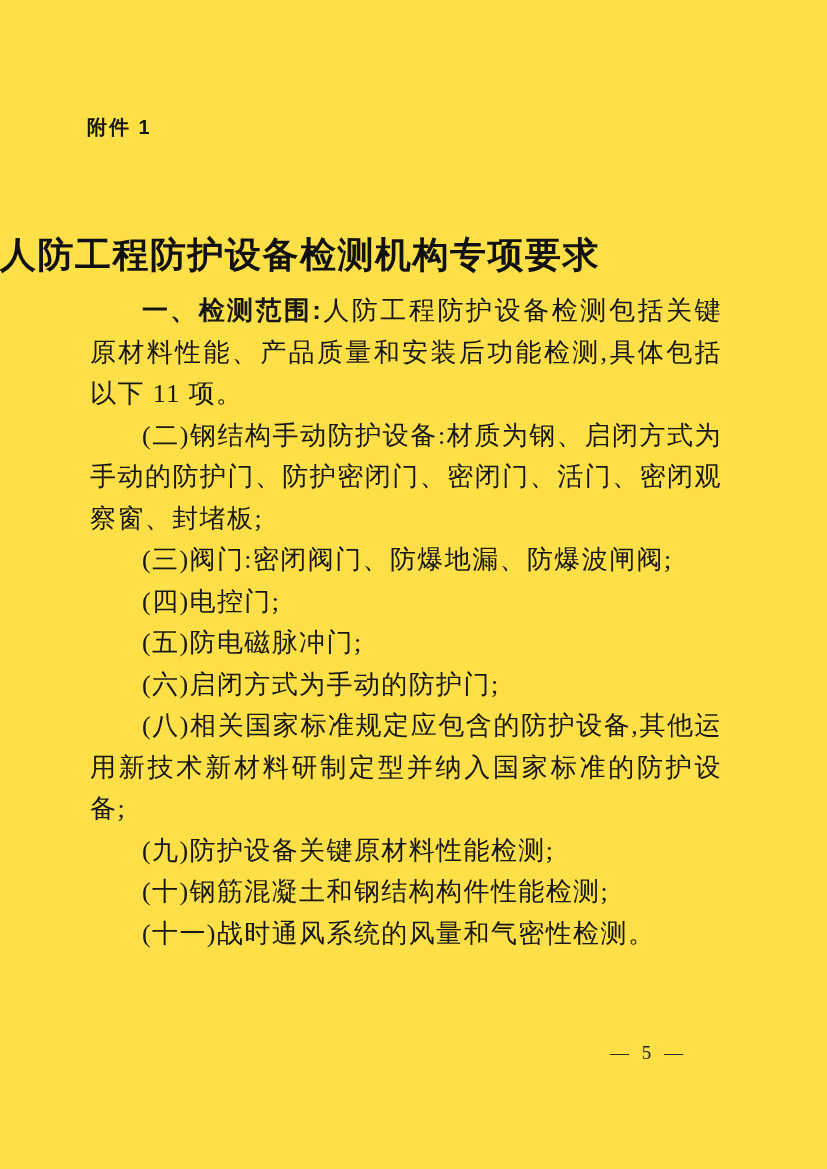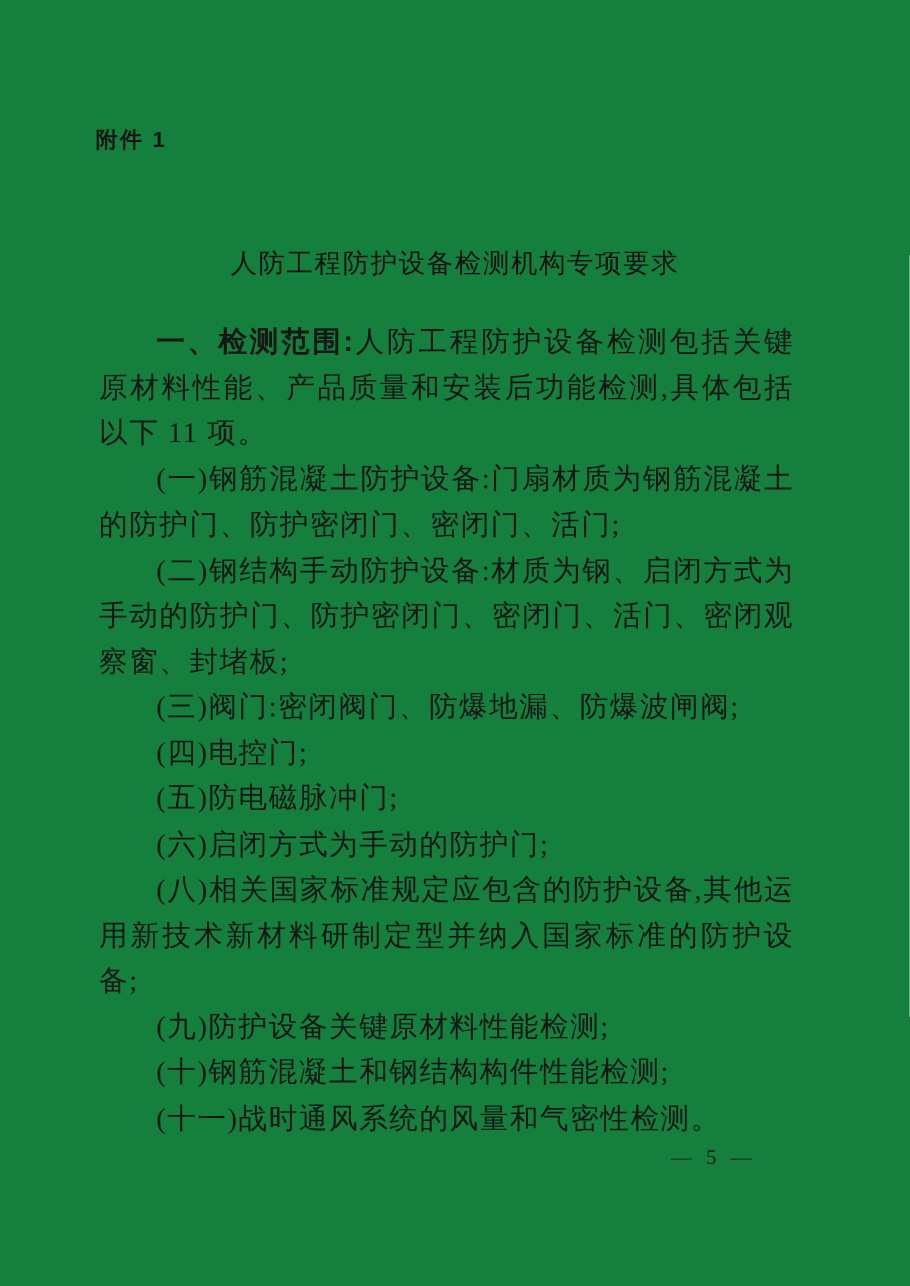--- a/index.html
+++ b/index.html
@@ -5,42 +5,42 @@
   html, body {
     margin: 0;
     padding: 0;
     background: #e8e8e8;
   }
   .sheet {
     position: relative;
     width: 827px;
     height: 1169px;
     margin: 0 auto;
-    background: #15803d;
+    background: #fde047;
     color: #161616;
     font-family: "Liberation Serif", "DejaVu Serif", serif;
     overflow: hidden;
   }
   .attachment-label {
     position: absolute;
     left: 87px;
     top: 114px;
     font-size: 20px;
     font-weight: 700;
     letter-spacing: 2px;
     font-family: "Liberation Sans", "DejaVu Sans", sans-serif;
   }
   .doc-title {
     position: absolute;
     left: 0;
     right: 0;
     top: 207px;
-    text-align: center;
-    font-size: 24px;
-    font-weight: 400;
+    text-align: left;
+    font-size: 36px;
+    font-weight: 700;
     letter-spacing: 1.5px;
     color: #111111;
   }
   .doc-body {
     position: absolute;
     left: 90px;
     top: 290px;
     width: 632px;
     font-size: 26px;
     line-height: 41.5px;
@@ -73,21 +73,20 @@
 <div class="sheet">
 
   <div class="attachment-label">附件 1</div>
 
   <h1 class="doc-title">人防工程防护设备检测机构专项要求</h1>
 
   <div class="doc-body">
 
     <p class="para"><span class="lead">一、检测范围:</span><span>人防工程防护设备检测包括关键原材料性能、产品质量和安装后功能检测,具体包括以下 11 项。</span></p>
 
-    <p class="para"><span>(一)钢筋混凝土防护设备:门扇材质为钢筋混凝土的防护门、防护密闭门、密闭门、活门;</span></p>
 
     <p class="para"><span>(二)钢结构手动防护设备:材质为钢、启闭方式为手动的防护门、防护密闭门、密闭门、活门、密闭观察窗、封堵板;</span></p>
 
     <p class="para"><span>(三)阀门:密闭阀门、防爆地漏、防爆波闸阀;</span></p>
 
     <p class="para"><span>(四)电控门;</span></p>
 
     <p class="para"><span>(五)防电磁脉冲门;</span></p>
 
     <p class="para"><span>(六)启闭方式为手动的防护门;</span></p>

